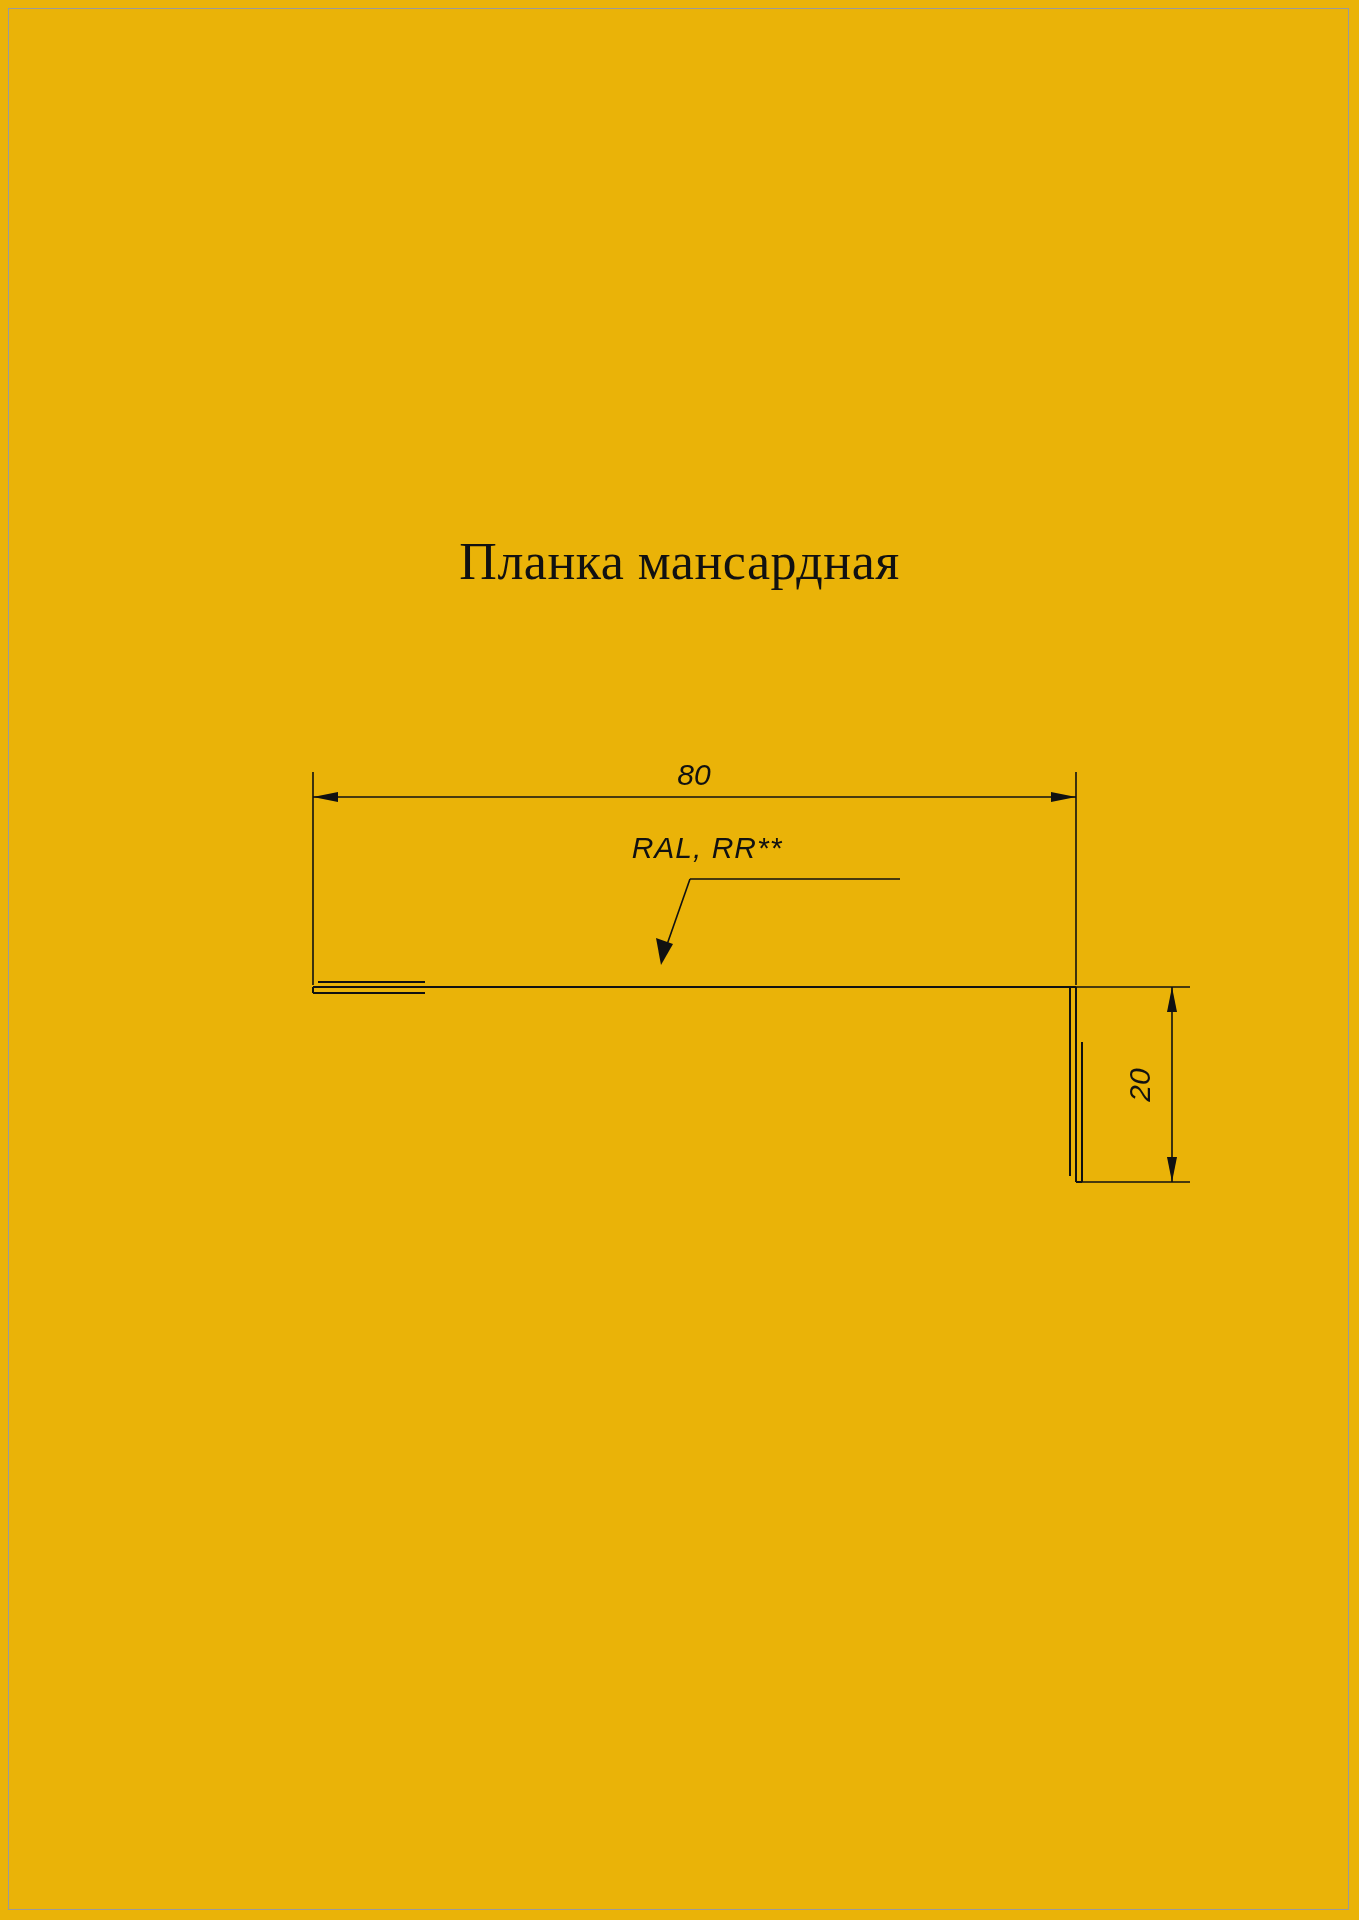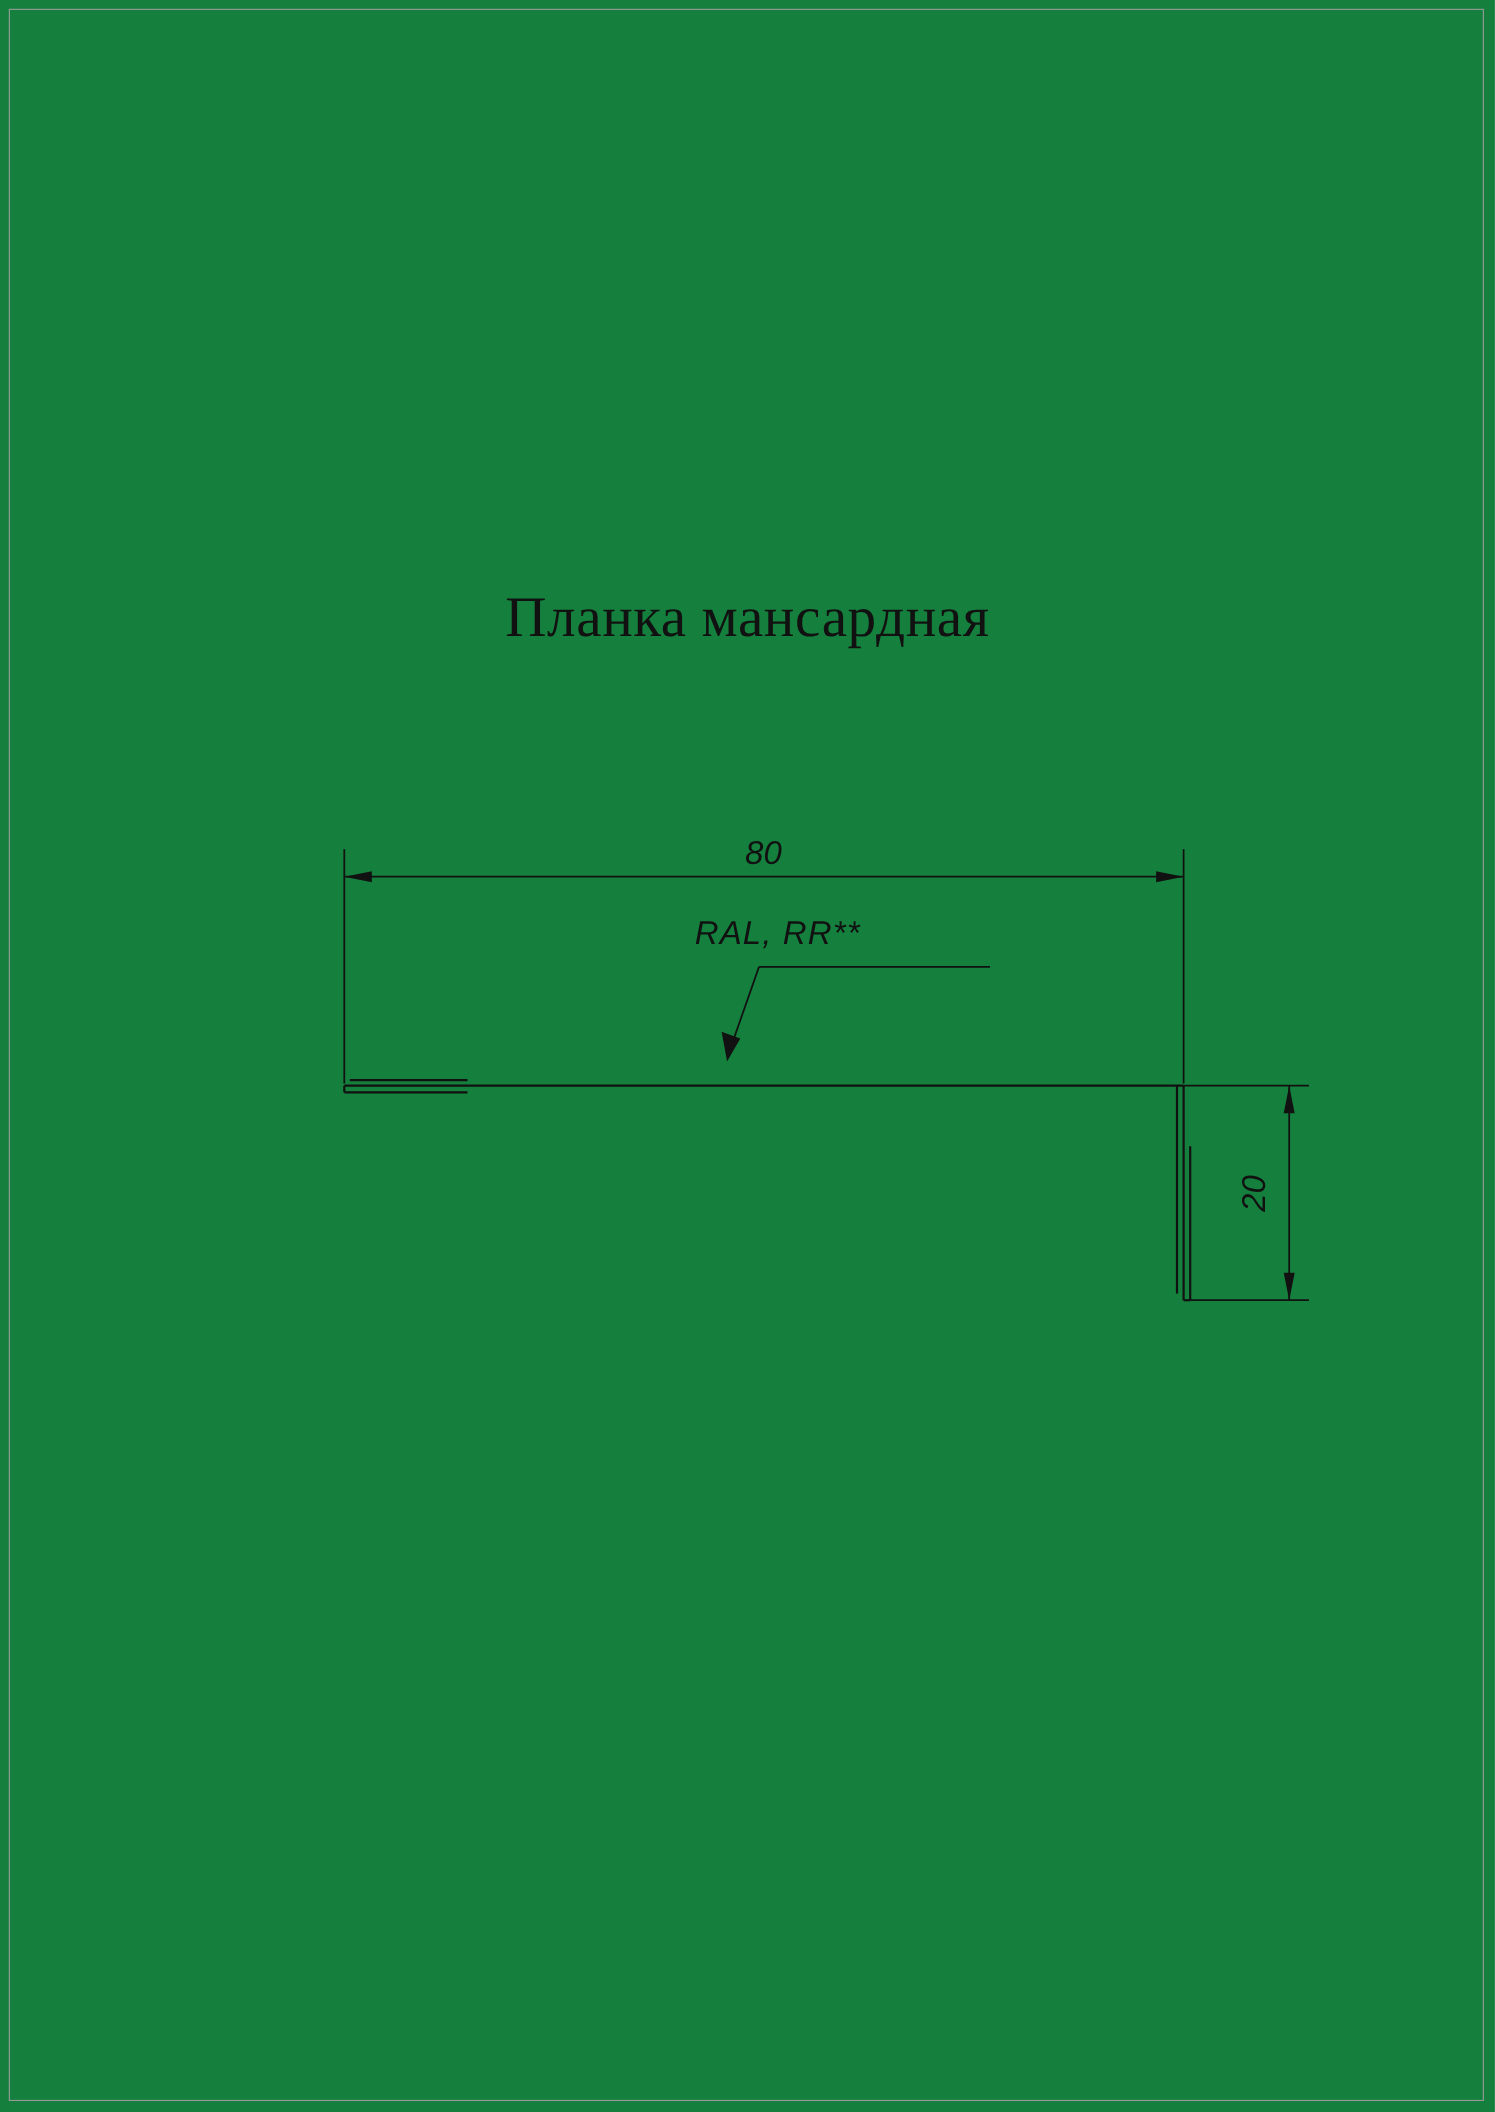--- a/index.html
+++ b/index.html
@@ -13,21 +13,21 @@
     position: relative;
     font-family: "Liberation Serif", serif;
     overflow: hidden;
   }
   #page {
     position: absolute;
     left: 0;
     top: 0;
     width: 1359px;
     height: 1920px;
-    background: #15803d;
+    background: #eab308;
   }
   #page-border {
     position: absolute;
     left: 8px;
     top: 8px;
     width: 1341px;
     height: 1902px;
     border: 1px solid #9a9a9a;
     box-sizing: border-box;
   }

